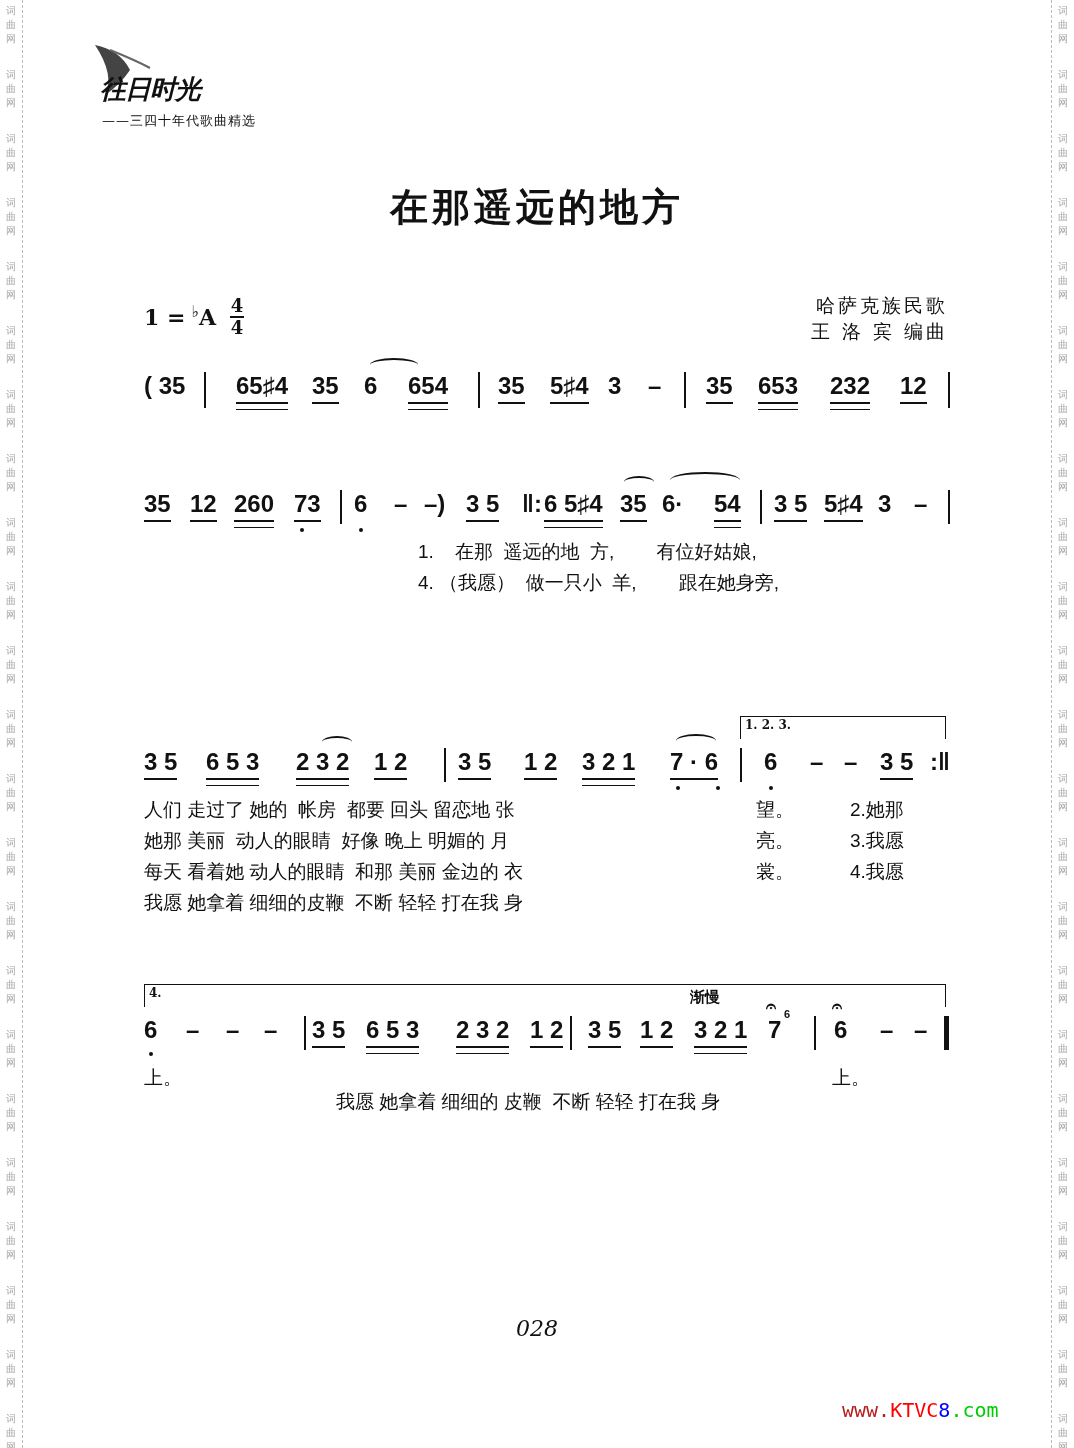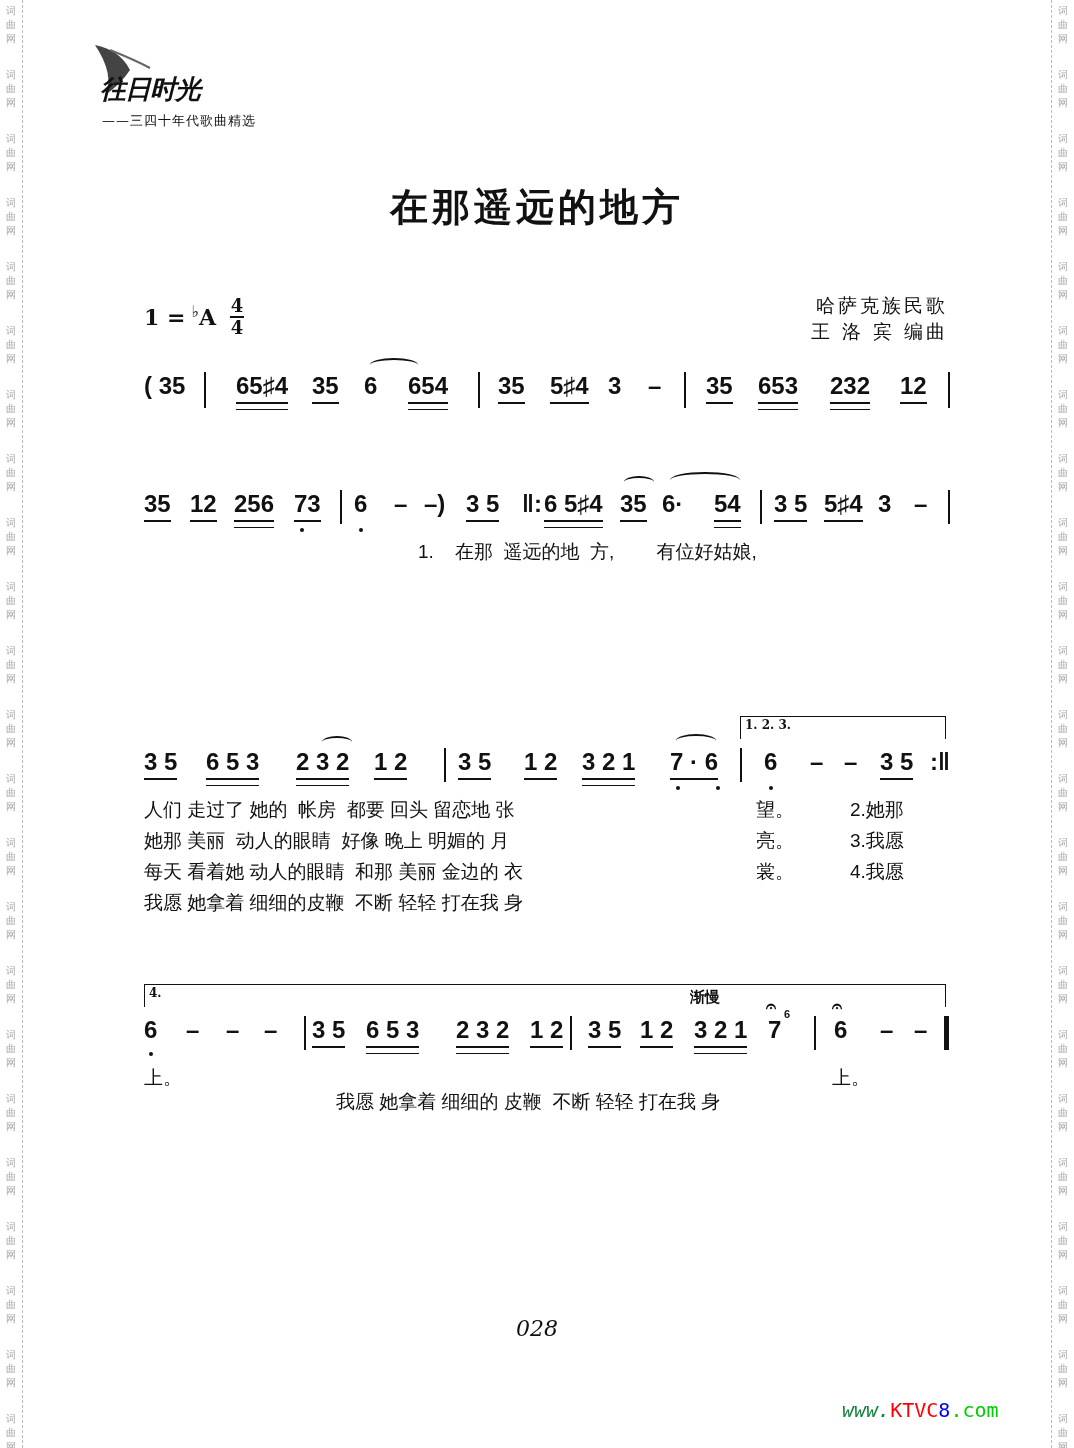--- a/index.html
+++ b/index.html
@@ -314,21 +314,21 @@
   <span class="seg u1" style="left:562px">35</span>
   <span class="seg u2" style="left:614px">653</span>
   <span class="seg u2" style="left:686px">232</span>
   <span class="seg u1" style="left:756px">12</span>
   <span class="bar" style="left:804px;top:0;height:36px;"></span>
 </div>
 
 <div class="row" style="top:490px;height:40px;">
   <span class="seg u1" style="left:0">35</span>
   <span class="seg u1" style="left:46px">12</span>
-  <span class="seg u2" style="left:90px">256</span>
+  <span class="seg u2" style="left:90px">260</span>
   <span class="seg u1" style="left:150px">73</span>
   <span class="dot" style="left:156px;top:38px;"></span>
   <span class="bar" style="left:196px;top:0;height:34px;"></span>
   <span class="seg" style="left:210px">6</span>
   <span class="dot" style="left:215px;top:38px;"></span>
   <span class="seg" style="left:250px">–</span>
   <span class="seg" style="left:280px">–)</span>
   <span class="seg u1" style="left:322px">3 5</span>
   <span class="seg" style="left:378px">‖:</span>
   <span class="seg u2" style="left:400px">6 5♯4</span>
@@ -338,21 +338,21 @@
   <span class="slur" style="left:526px;top:-18px;width:70px;height:14px;"></span>
   <span class="seg u2" style="left:570px">54</span>
   <span class="bar" style="left:616px;top:0;height:34px;"></span>
   <span class="seg u1" style="left:630px">3 5</span>
   <span class="seg u1" style="left:680px">5♯4</span>
   <span class="seg" style="left:734px">3</span>
   <span class="seg" style="left:770px">–</span>
   <span class="bar" style="left:804px;top:0;height:34px;"></span>
 </div>
 
-<div class="lyrics" style="left:418px;top:536px;" id="introVerses"><div>1.    在那  遥远的地  方,        有位好姑娘,</div></div>
+<div class="lyrics" style="left:418px;top:536px;" id="introVerses"><div>1.    在那  遥远的地  方,        有位好姑娘,</div><div>4. （我愿）  做一只小  羊,        跟在她身旁,</div></div>
 
 <div class="volta" style="left:740px;top:716px;width:204px;">
   <span>1. 2. 3.</span>
 </div>
 <div class="row" style="top:748px;height:40px;">
   <span class="seg u1" style="left:0">3 5</span>
   <span class="seg u2" style="left:62px">6 5 3</span>
   <span class="seg u2" style="left:152px">2 3 2</span>
   <span class="slur" style="left:178px;top:-12px;width:30px;height:10px;"></span>
   <span class="seg u1" style="left:230px">1 2</span>
@@ -407,14 +407,14 @@
   <span class="bar" style="left:800px;top:0;height:34px;width:5px;"></span>
 </div>
 
 <div class="lyrics" style="left:144px;top:1062px;">上。</div>
 <div class="lyrics" style="left:308px;top:1086px;margin-left:28px;">我愿 她拿着 细细的 皮鞭  不断 轻轻 打在我 身</div>
 <div class="lyrics" style="left:832px;top:1062px;">上。</div>
 
 <div class="pagenum">028</div>
 
 <div class="site">
-  <span id="s-www" style="color: #15803d; font-style: italic;">www.</span><span id="s-k" style="color: rgb(255, 0, 0);">KTV</span><span id="s-c" style="color: rgb(255, 0, 0);">C</span><span id="s-b" style="color: rgb(0, 0, 255);">8</span><span id="s-com" style="color: rgb(0, 204, 0);">.com</span>
+  <span id="s-www" style="color: #b91c1c;">www.</span><span id="s-k" style="color: rgb(255, 0, 0);">KTV</span><span id="s-c" style="color: rgb(255, 0, 0);">C</span><span id="s-b" style="color: rgb(0, 0, 255);">8</span><span id="s-com" style="color: rgb(0, 204, 0);">.com</span>
 </div>
 
 </body></html>

